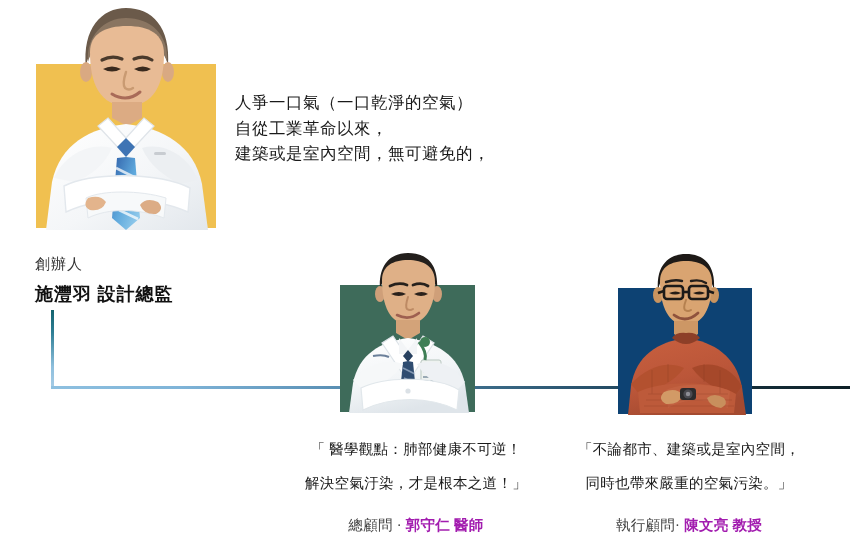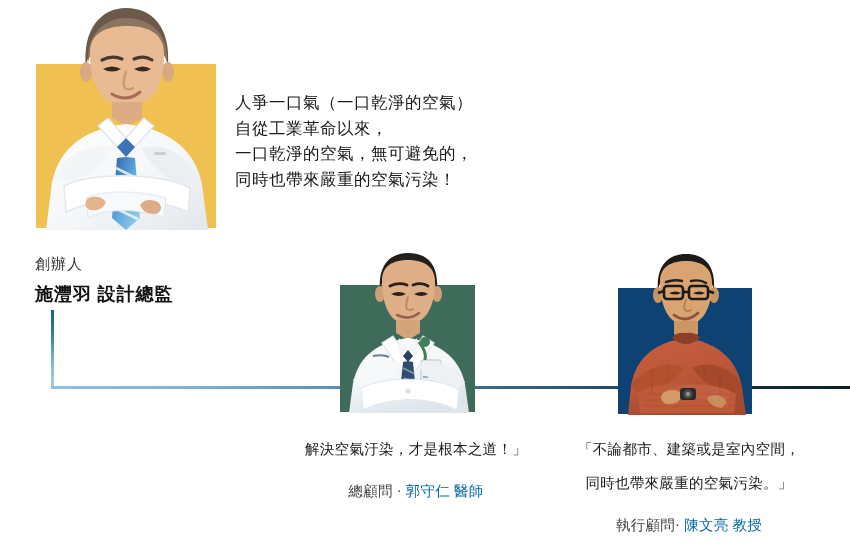--- a/index.html
+++ b/index.html
@@ -49,21 +49,21 @@
   }
   #founder-name{
     position:absolute;left:35px;top:282px;
     font-size:18px;color:#111111;font-weight:bold;letter-spacing:1px;
   }
 
   .adv-quote{position:absolute;text-align:center;color:#1a1a1a;}
   .adv-quote .ln{font-size:14.5px;line-height:34px;white-space:nowrap;letter-spacing:.3px;}
   .adv-title{margin-top:16px;font-size:14.5px;white-space:nowrap;letter-spacing:.3px;}
   .adv-title .pre{color:#404040;}
-  .adv-title .nm{font-weight:normal;color:#0369a1;}
+  .adv-title .nm{font-weight:bold;color:#a21caf;}
 
   #advisor1-text{left:281px;top:432px;width:270px;}
   #advisor2-text{left:544px;top:432px;width:290px;}
 </style>
 </head>
 <body>
 
 <div class="stage">
 
   <div class="block" id="founder-block"></div>
@@ -129,22 +129,21 @@
         <path d="M128 196 q-12 -5 -18 3 q4 10 16 9 q9 -5 2 -12 Z" fill="#dcac85"></path>
 
         <rect x="124" y="146" width="12" height="3" rx="1.5" fill="#c8ccd1"></rect>
       </g>
     </svg>
   </div>
 
   <div class="quote-main">
     <div>人爭一口氣（一口乾淨的空氣）</div>
     <div>自從工業革命以來，</div>
-    <div>一口乾淨的空氣，無可避免的，</div>
-    <div>同時也帶來嚴重的空氣污染！</div>
+    <div>建築或是室內空間，無可避免的，</div>
   </div>
 
   <div id="founder-role">創辦人</div>
   <div id="founder-name">施灃羽 設計總監</div>
 
   <div id="vline"></div>
   <div id="hline"></div>
 
   <div class="block" id="advisor1-block"></div>
   <div class="portrait" id="advisor1-portrait">
@@ -270,20 +269,21 @@
         <path d="M112 148 q-10 -6 -17 0 q3 9 14 10 q8 -4 3 -10 Z" fill="#c88f5d"></path>
 
         <rect x="68" y="138" width="16" height="12" rx="3" fill="#2b2b2d"></rect>
         <circle cx="76" cy="144" r="4.6" fill="#4a4a50"></circle>
         <circle cx="76" cy="144" r="2.2" fill="#8e8e96"></circle>
       </g>
     </svg>
   </div>
 
   <div class="adv-quote" id="advisor1-text">
+    <div class="ln">「 醫學觀點：肺部健康不可逆！</div>
     <div class="ln">解決空氣汙染，才是根本之道！」</div>
     <div class="adv-title">
       <span class="pre">總顧問 ·</span>
       <span class="nm">郭守仁 醫師</span>
     </div>
   </div>
 
   <div class="adv-quote" id="advisor2-text">
     <div class="ln">「不論都市、建築或是室內空間，</div>
     <div class="ln">同時也帶來嚴重的空氣污染。」</div>

